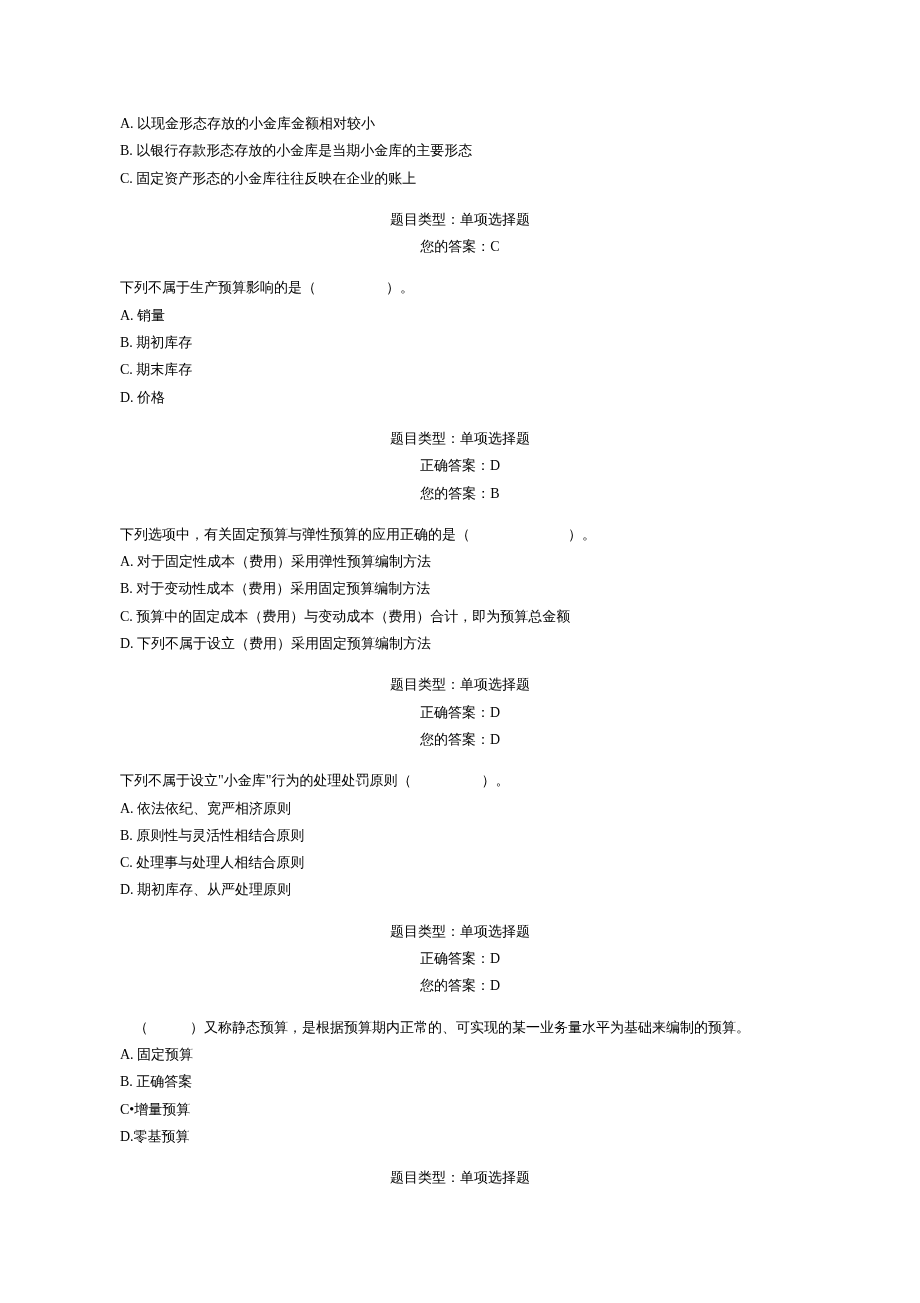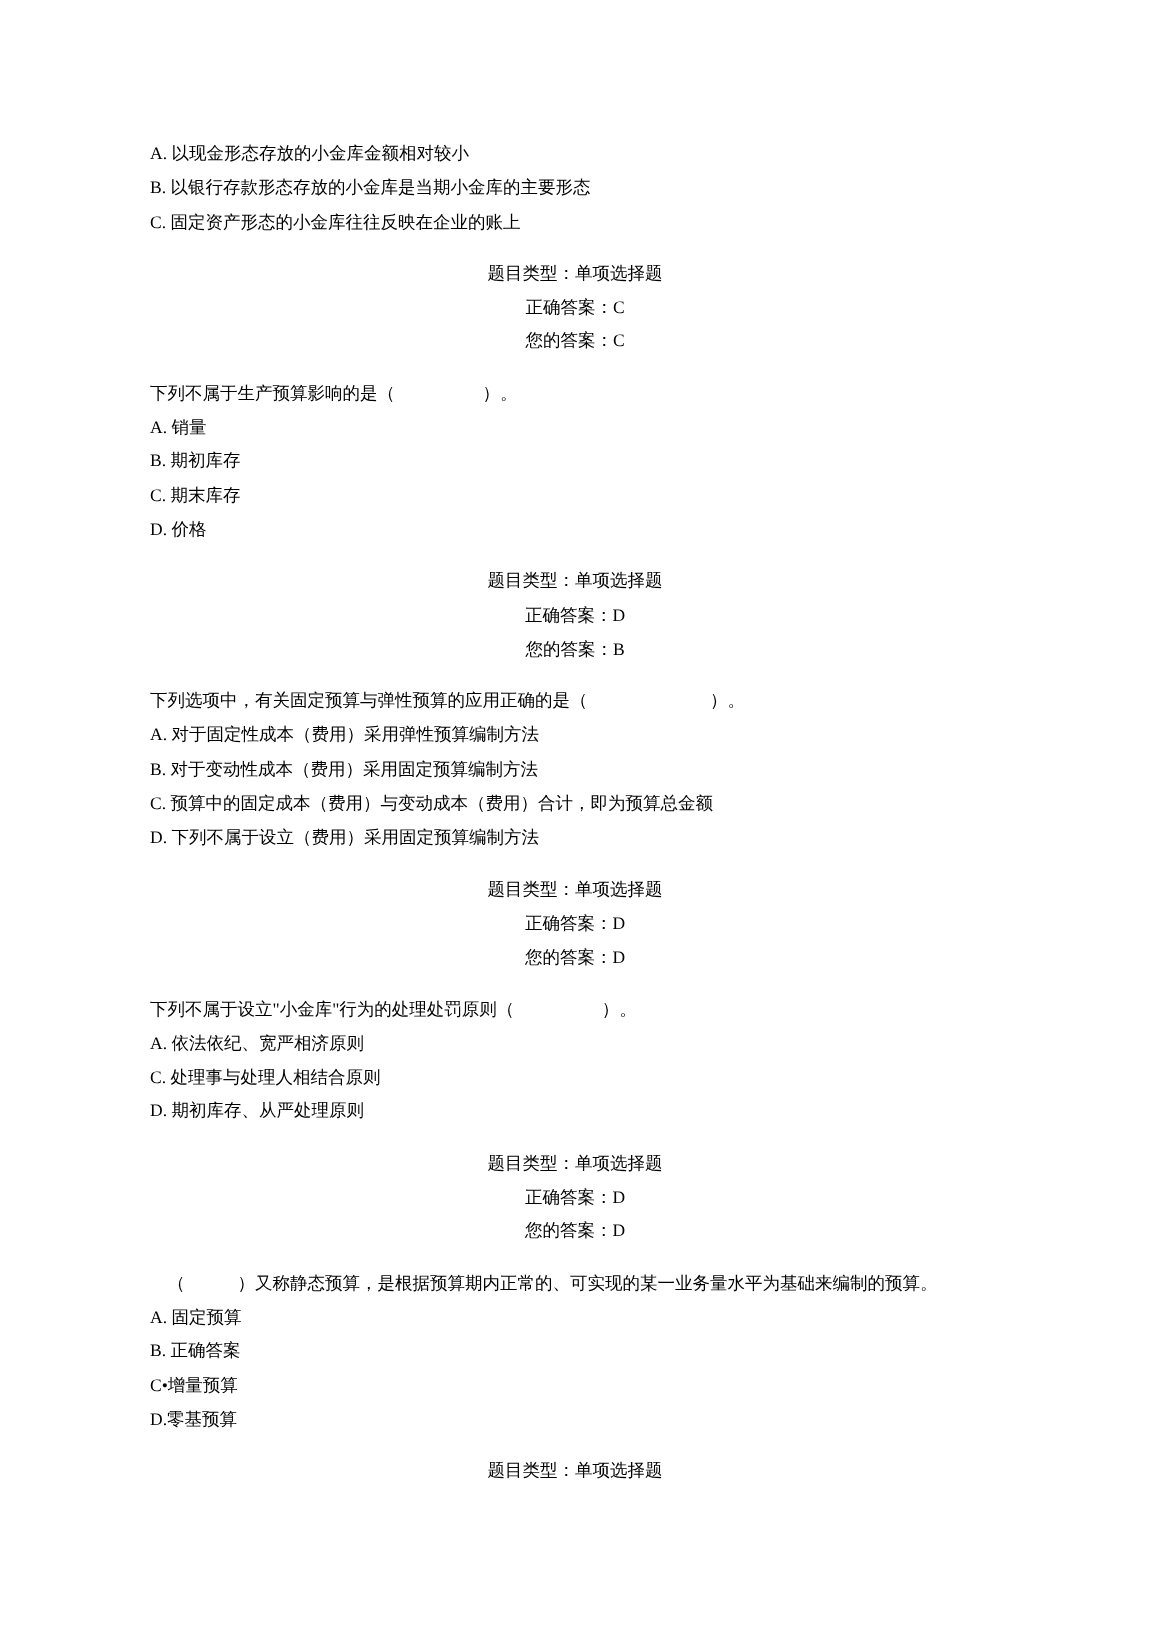--- a/index.html
+++ b/index.html
@@ -32,21 +32,20 @@
   </style>
 </head>
 <body>
 
 <div class="block">
   <span class="option">A.  以现金形态存放的小金库金额相对较小</span>
   <span class="option">B.  以银行存款形态存放的小金库是当期小金库的主要形态</span>
   <span class="option">C.  固定资产形态的小金库往往反映在企业的账上</span>
   <div class="spacer"></div>
   <span class="meta-line">题目类型：单项选择题</span>
-  <span class="meta-line">正确答案：C</span>
   <span class="meta-line">您的答案：C</span>
 </div>
 
 <div class="block">
   <span class="question">下列不属于生产预算影响的是（　　　　　）。</span>
   <span class="option">A.  销量</span>
   <span class="option">B.  期初库存</span>
   <span class="option">C.  期末库存</span>
   <span class="option">D.  价格</span>
   <div class="spacer"></div>
@@ -63,20 +62,21 @@
   <span class="option">D. 下列不属于设立（费用）采用固定预算编制方法</span>
   <div class="spacer"></div>
   <span class="meta-line">题目类型：单项选择题</span>
   <span class="meta-line">正确答案：D</span>
   <span class="meta-line">您的答案：D</span>
 </div>
 
 <div class="block">
   <span class="question">下列不属于设立"小金库"行为的处理处罚原则（　　　　　）。</span>
   <span class="option">A.  依法依纪、宽严相济原则</span>
+  <span class="option">B.  原则性与灵活性相结合原则</span>
   <span class="option">C.  处理事与处理人相结合原则</span>
   <span class="option">D.  期初库存、从严处理原则</span>
   <div class="spacer"></div>
   <span class="meta-line">题目类型：单项选择题</span>
   <span class="meta-line">正确答案：D</span>
   <span class="meta-line">您的答案：D</span>
 </div>
 
 <div class="block">
   <span class="question">　（　　　）又称静态预算，是根据预算期内正常的、可实现的某一业务量水平为基础来编制的预算。</span>

